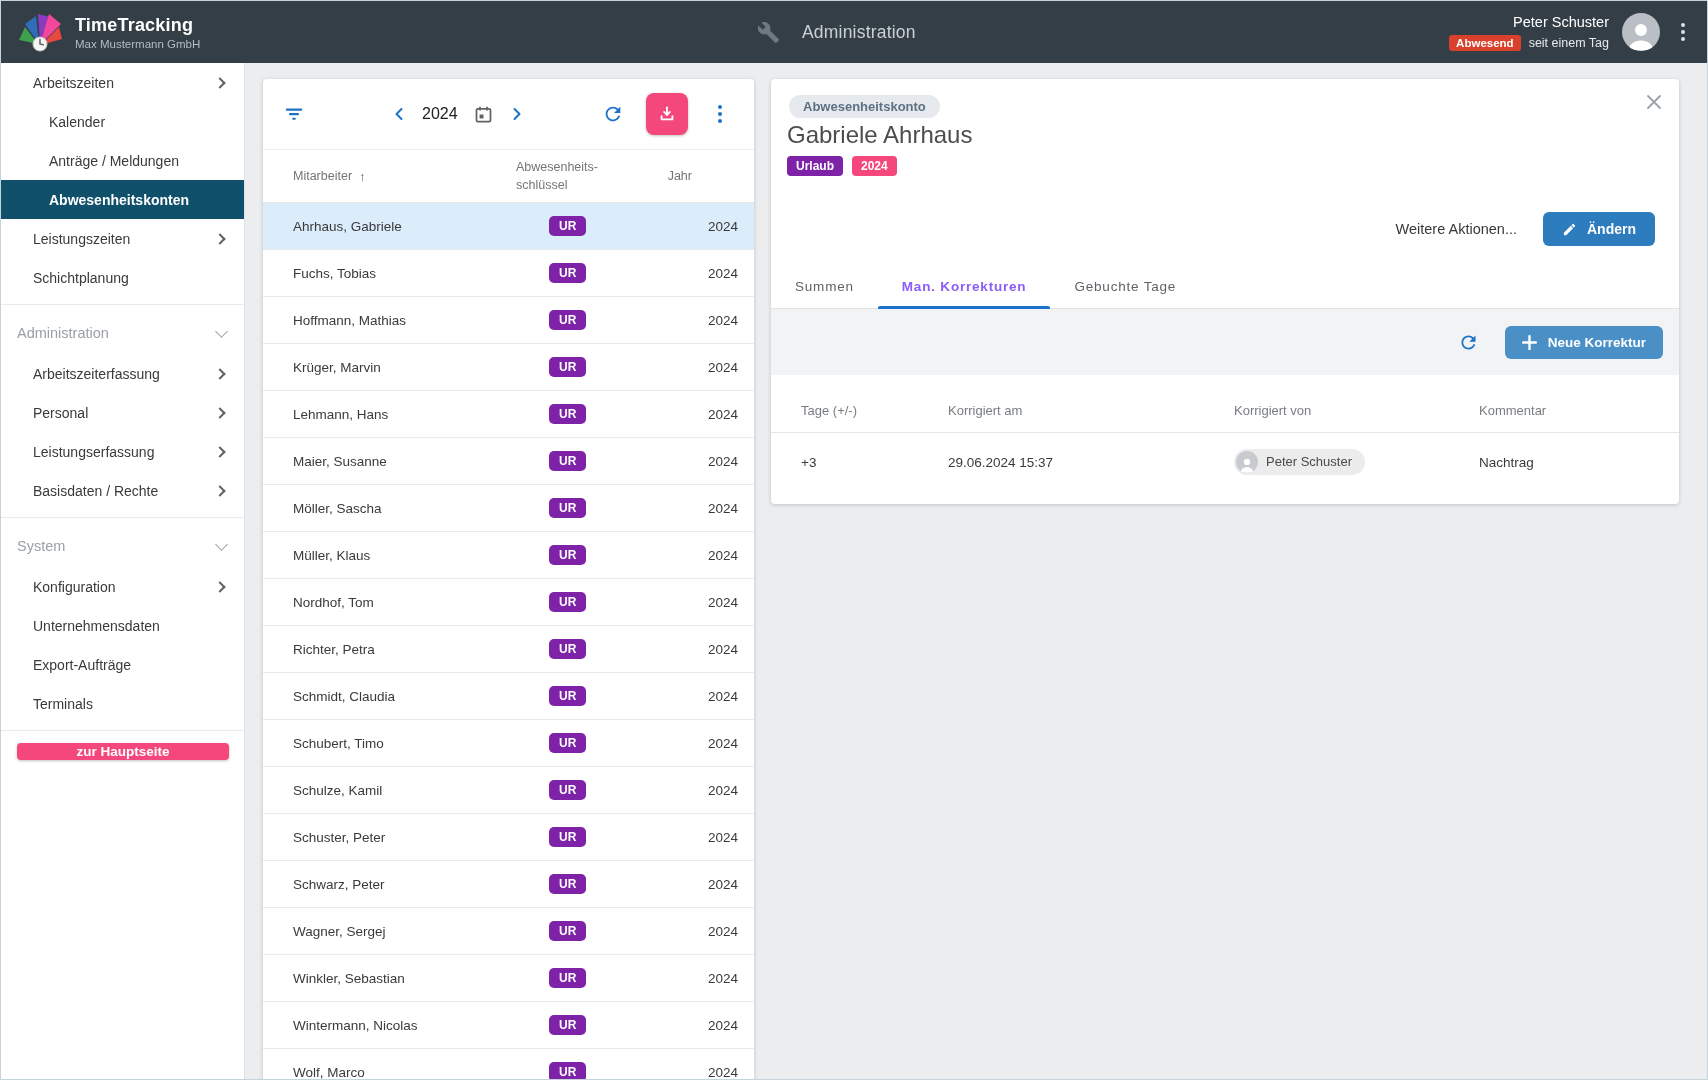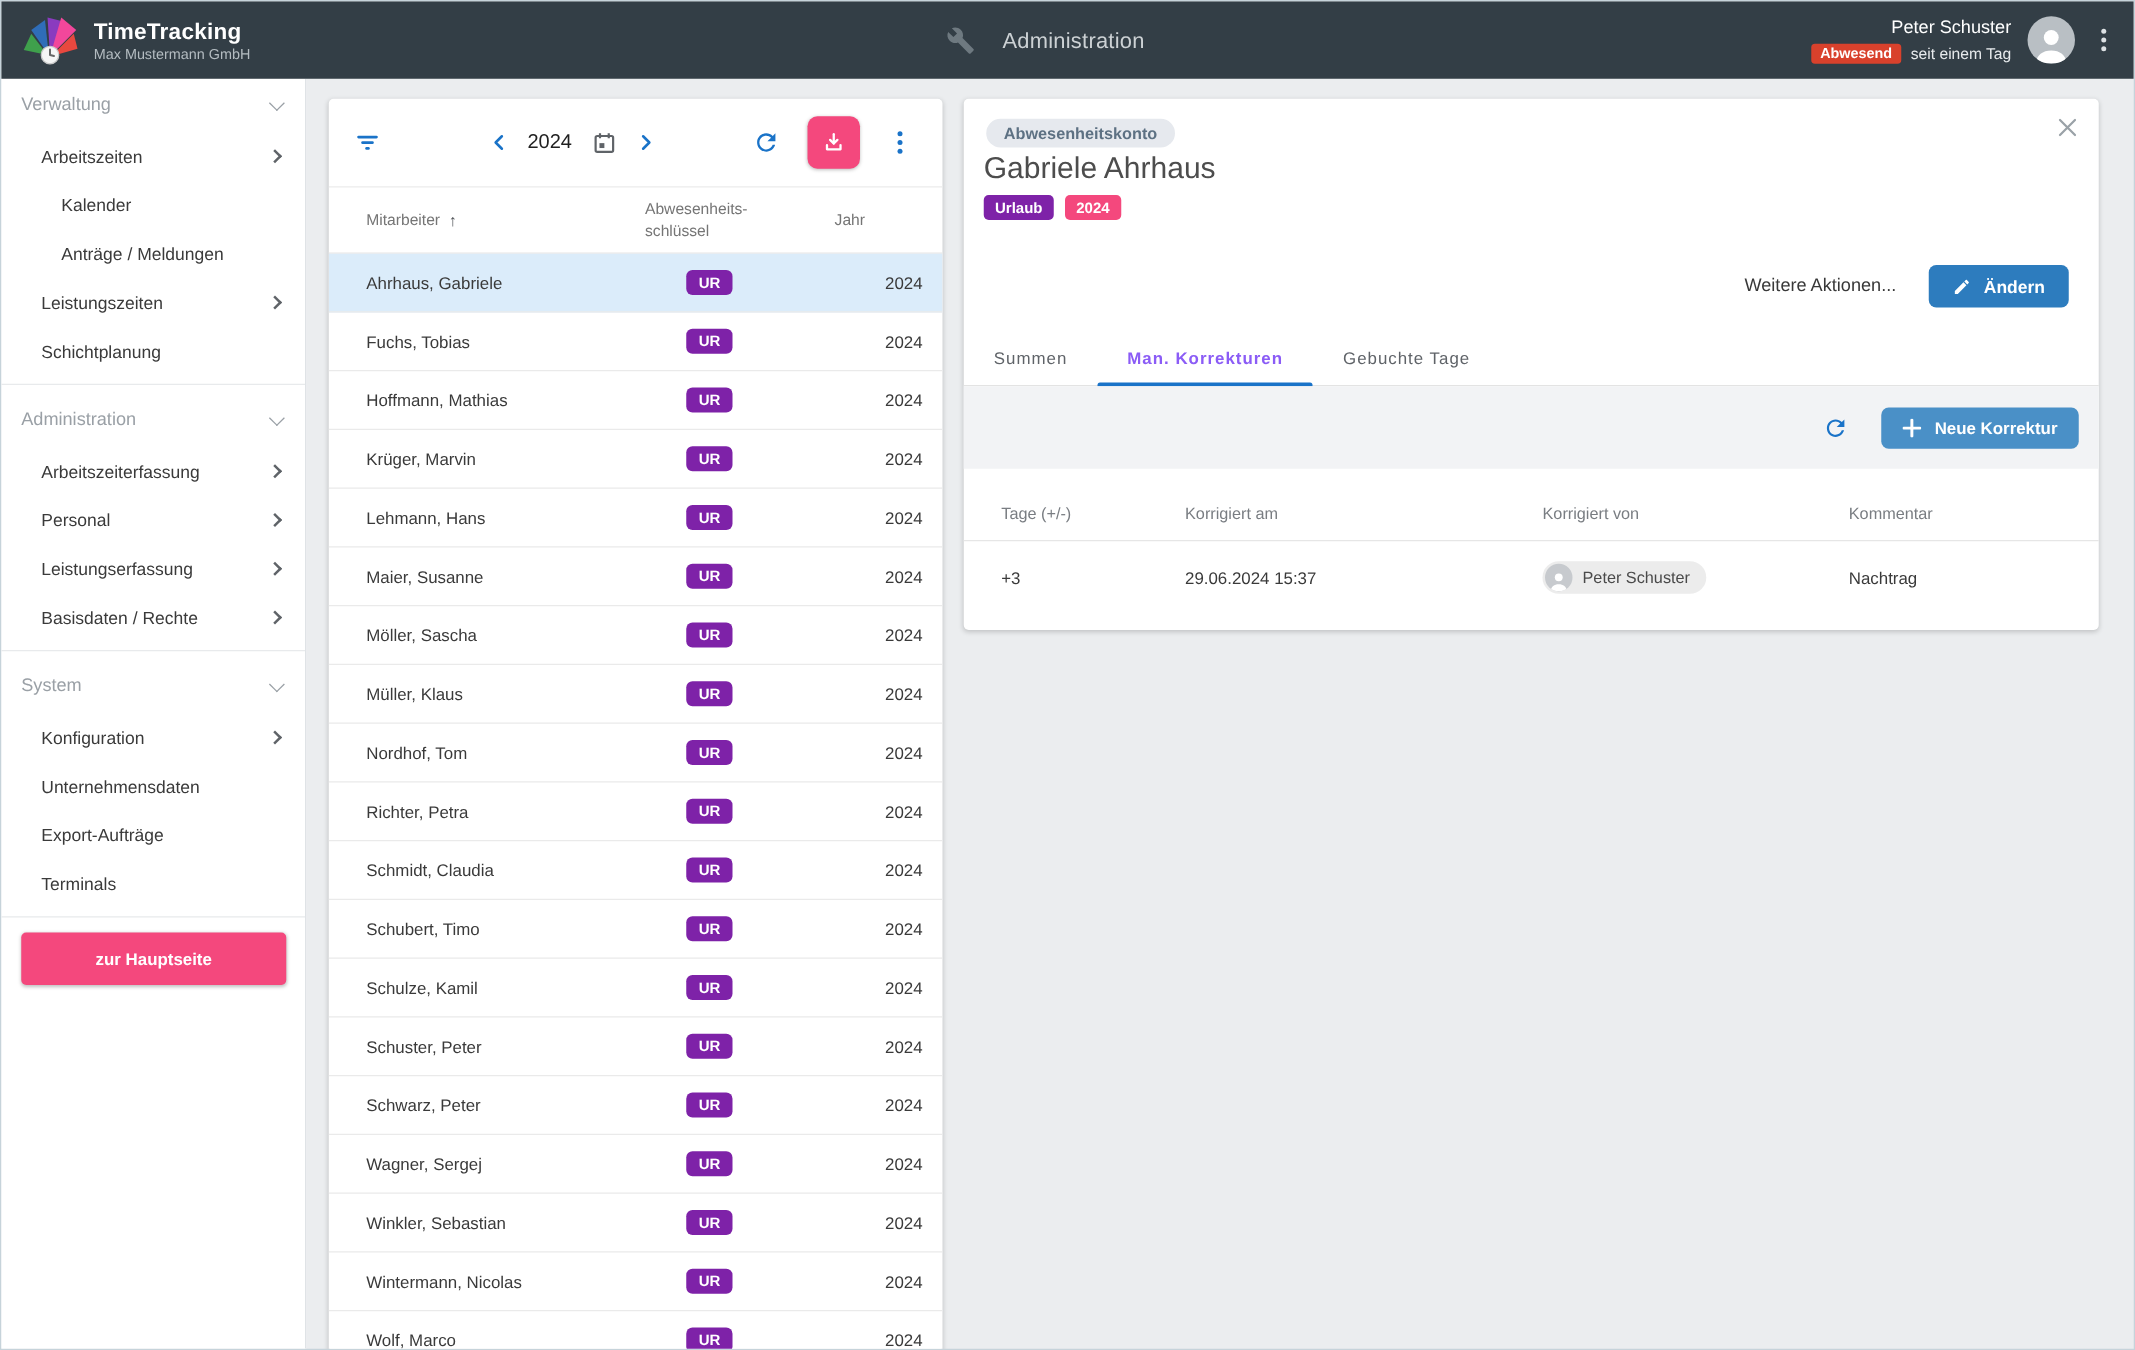--- a/index.html
+++ b/index.html
@@ -32,21 +32,21 @@
   .nav-item { height:39px; display:flex; align-items:center; padding-right:20px; font-size:14px; color:#3a3a3a; cursor:pointer; }
   .nav-item .lbl { flex:1; }
   .nav-item.lvl1 { padding-left:32px; }
   .nav-item.lvl2 { padding-left:48px; }
   .nav-item.active { background:#11506b; color:#fff; font-weight:bold; }
   .chev { width:8px; height:8px; border-right:2px solid #5f6368; border-bottom:2px solid #5f6368; display:inline-block; flex:none; }
   .chev-right { transform:rotate(-45deg); }
   .chev-down  { transform:rotate(45deg); margin-top:-4px; }
   .chev.light { border-width:1.5px; border-color:#9aa0a6; width:9px; height:9px; }
   .side-divider { border-top:1px solid #e8eaec; margin:7px 0; }
-  .home-btn { display:block; margin:12px 16px; width:212px; height:42px; background:#f4487d; color:#fff; border:none; border-radius:4px; font-family:inherit; font-size:13.5px; font-weight:bold; cursor:pointer; box-shadow:0 1px 3px rgba(0,0,0,.25); }
+  .home-btn { display:block; margin:12px 16px; width:212px; height:17px; background:#f4487d; color:#fff; border:none; border-radius:4px; font-family:inherit; font-size:13.5px; font-weight:bold; cursor:pointer; box-shadow:0 1px 3px rgba(0,0,0,.25); }
 
   
   .card { background:#fff; box-shadow:0 1px 4px rgba(0,0,0,.18); }
   .emp-card { position:absolute; left:262px; top:78px; width:491px; height:1002px; border-radius:4px 4px 0 0; overflow:hidden; }
   .detail-card { position:absolute; left:770px; top:78px; width:908px; height:425px; border-radius:4px; }
 
   
   .emp-toolbar { height:70px; display:flex; align-items:center; padding:0 24px 0 20px; }
   .icon-btn { display:inline-flex; align-items:center; justify-content:center; cursor:pointer; }
   .year-nav { display:flex; align-items:center; gap:15px; margin-left:86px; }
@@ -134,33 +134,32 @@
       <div class="kebab">
           <i></i>
           <i></i>
           <i></i>
         </div>
     </div>
   </header>
 
   <nav class="sidebar">
     <div id="sidebar-nav">
-        <div class="nav-section-header">
-          <span class="lbl">Verwaltung</span>
-          <span class="chev chev-down light"></span>
-        </div>
         <div class="nav-item lvl1">
           <span class="lbl">Arbeitszeiten</span>
           <span class="chev chev-right"></span>
         </div>
         <div class="nav-item lvl2">
           <span class="lbl">Kalender</span>
         </div>
         <div class="nav-item lvl2">
           <span class="lbl">Anträge / Meldungen</span>
+        </div>
+        <div class="nav-item lvl2 active">
+          <span class="lbl">Abwesenheitskonten</span>
         </div>
         <div class="nav-item lvl1">
           <span class="lbl">Leistungszeiten</span>
           <span class="chev chev-right"></span>
         </div>
         <div class="nav-item lvl1">
           <span class="lbl">Schichtplanung</span>
         </div>
         <div class="side-divider"></div>
         <div class="nav-section-header">

